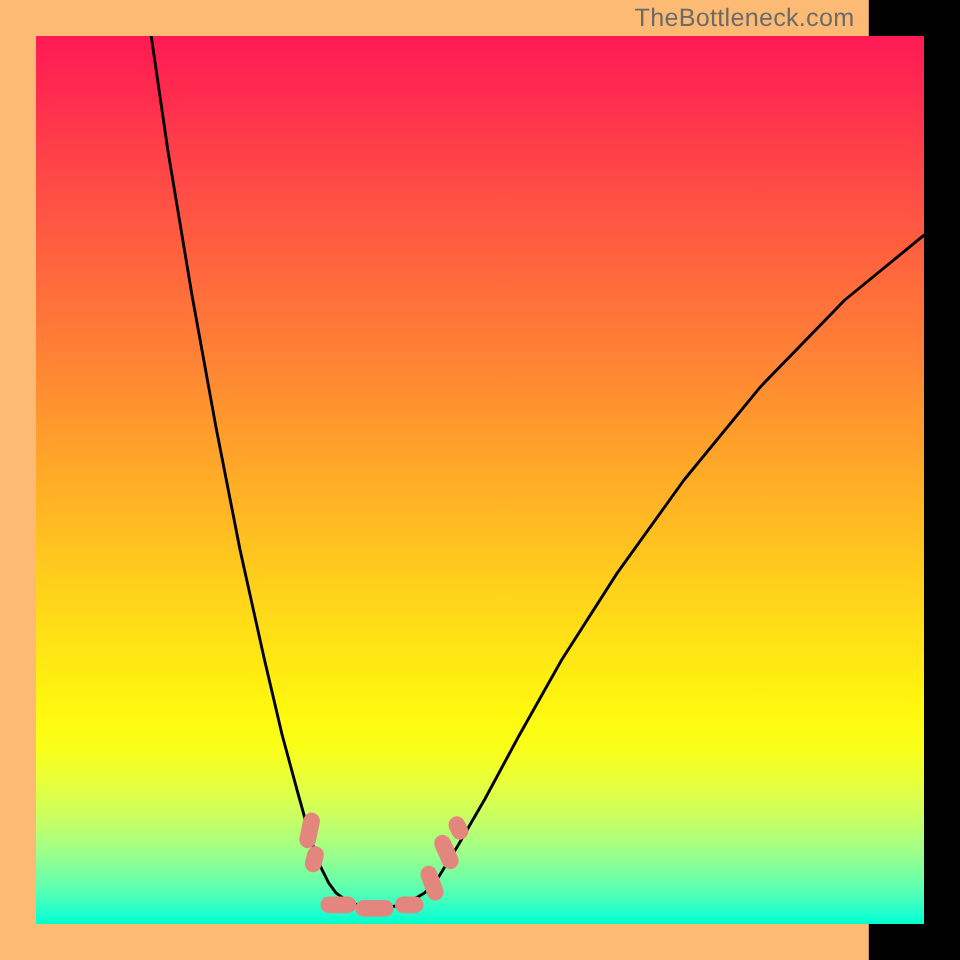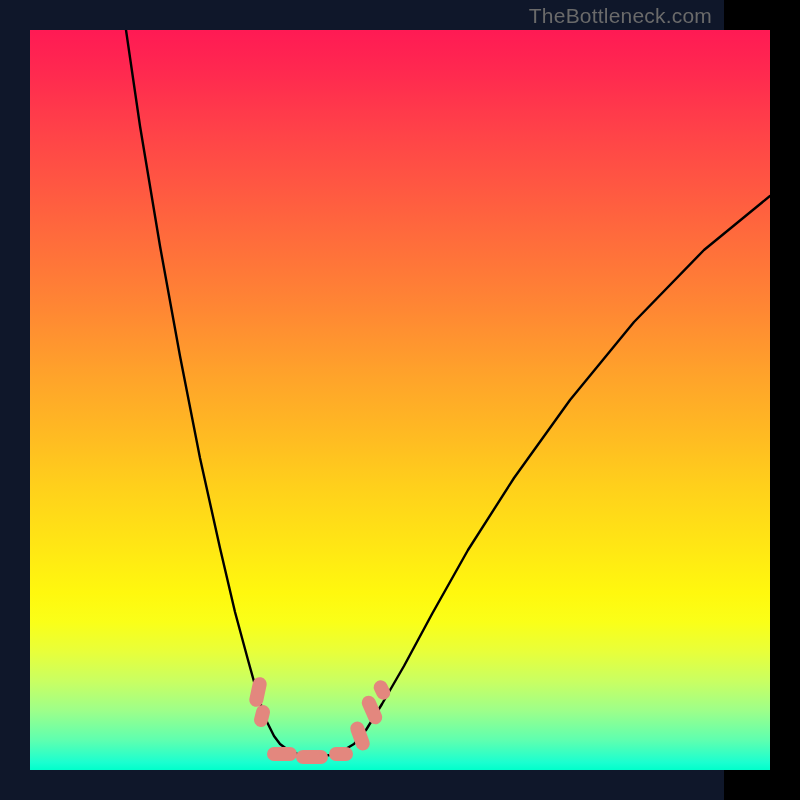--- a/index.html
+++ b/index.html
@@ -8,21 +8,21 @@
     width: 800px;
     height: 800px;
     background: #000;
     overflow: hidden;
     font-family: Arial, Helvetica, sans-serif;
   }
   .frame {
     position: relative;
     width: 724px;
     height: 800px;
-    background: #0f172a;
+    background: #fdba74;
   }
   .plot-area {
     position: absolute;
     left: 30px;
     top: 30px;
     width: 740px;
     height: 740px;
     overflow: hidden;
   }
   .gradient {

